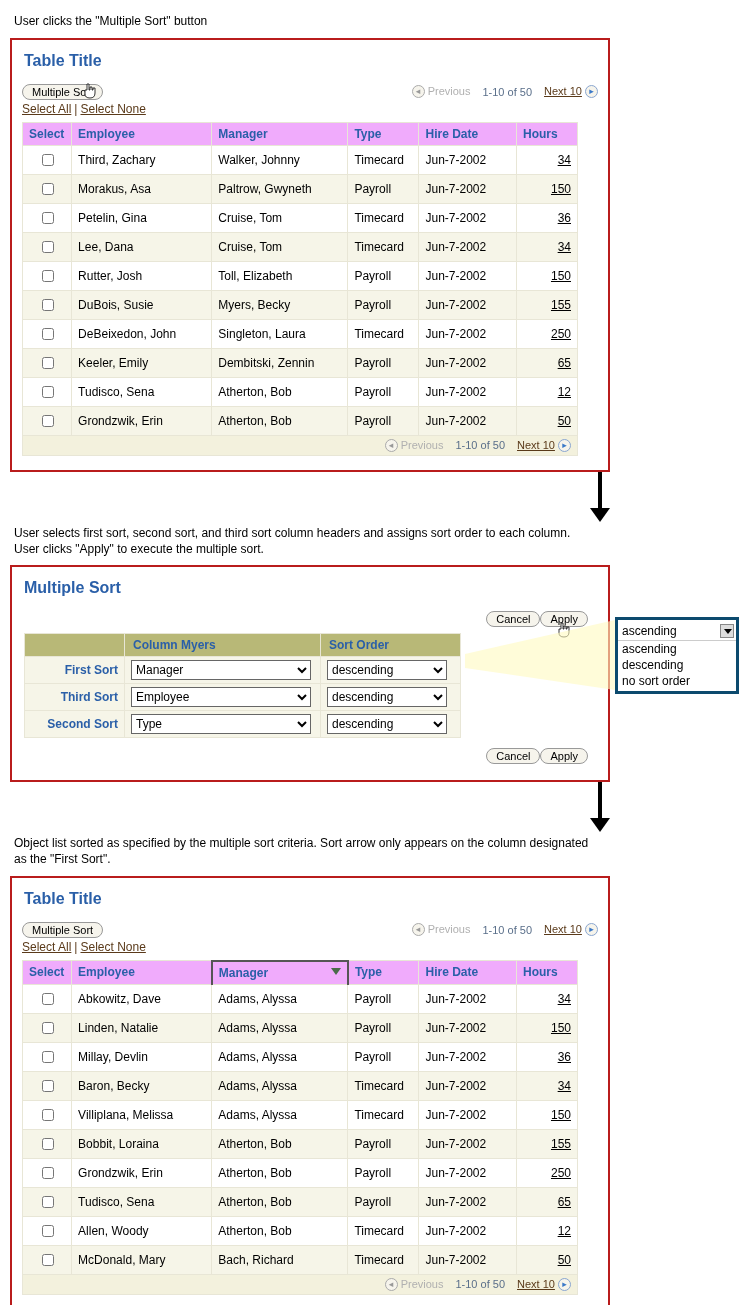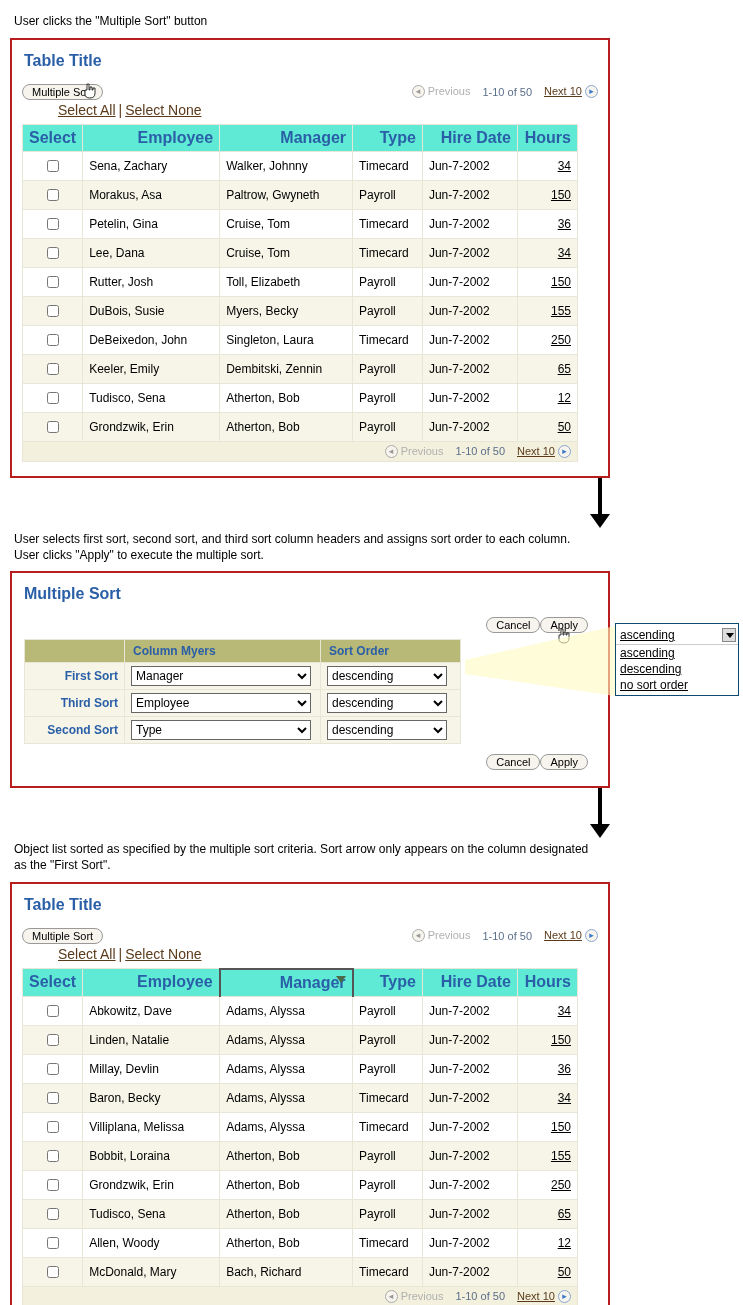--- a/index.html
+++ b/index.html
@@ -21,37 +21,37 @@
     border: 1px solid #999;
     border-radius: 10px;
     padding: 1px 9px;
     font-size: 11px;
     background: #f6f4ec;
     cursor: pointer;
   }
   .toolbar { display: flex; align-items: center; gap: 4px; }
   .toolbar-left { flex: 0 0 auto; }
   .toolbar-right { margin-left: auto; display: flex; align-items: center; gap: 12px; font-size: 11px; }
-  .sel-links { font-size: 14px; margin-top: 2px; margin-left: 36px; }
+  .sel-links { font-size: 12px; margin-top: 2px; }
   .sel-links a { color: #5a3a1a; text-decoration: underline; cursor: pointer; }
   .sel-links .sep { color: #5a3a1a; margin: 0 3px; }
   .prev { color: #b0b0b0; }
   .range { color: #5a6f8a; }
   .next-link { color: #5a3a1a; text-decoration: underline; cursor: pointer; }
   .circ {
     display: inline-flex; align-items: center; justify-content: center;
     width: 13px; height: 13px; border: 1px solid #aaa; border-radius: 50%;
     font-size: 9px; line-height: 1; color: #999; background: #f6f4ec;
     vertical-align: middle;
   }
   .circ.blue { color: #3a78c8; border-color: #8aa6d0; }
   table.grid { border-collapse: collapse; width: 556px; margin-top: 6px; }
   table.grid th {
-    background: #5eead4; color: #2a5fa8; font-weight: bold; font-size: 16px;
-    text-align: right; padding: 4px 6px; border: 1px solid #e8e6d6;
+    background: #f0abfc; color: #2a5fa8; font-weight: bold; font-size: 12px;
+    text-align: left; padding: 4px 6px; border: 1px solid #e8e6d6;
   }
   table.grid th.first-sort { border-top: 2px solid #555; border-left: 2px solid #555; border-right: 2px solid #555; position: relative; }
   .sort-tri {
     position: absolute; right: 6px; top: 6px; width: 0; height: 0;
     border-left: 5px solid transparent; border-right: 5px solid transparent;
     border-top: 7px solid #4a6a4a;
   }
   table.grid td { padding: 5px 6px; border: 1px solid #e8e6d6; font-size: 12px; }
   table.grid tbody tr:nth-child(even) td { background: #f6f5e8; }
   table.grid tbody tr:nth-child(odd) td { background: #ffffff; }
@@ -85,22 +85,22 @@
     text-align: left; padding: 4px 8px; border: 1px solid #e8e6d6;
   }
   .sort-table td { padding: 3px 6px; border: 1px solid #e8e6d6; background: #f6f5e8; }
   .sort-table td.label { color: #2a5fa8; font-weight: bold; text-align: right; }
   .sel {
     width: 180px; font-size: 12px; border: 1px solid #666; background: #fff;
     height: 20px;
   }
   .sel-sm { width: 120px; }
   .dd-pop {
-    position: absolute; border: 1px solid #0c4a6e; background: #fff;
-    font-size: 12px; width: 124px; padding: 2px 0; text-decoration: underline;
+    position: absolute; border: 3px solid #0c4a6e; background: #fff;
+    font-size: 12px; width: 124px; padding: 2px 0;
   }
   .dd-pop .dd-head {
     background: #fff; padding: 2px 4px; border-bottom: 1px solid #ccc; position: relative;
   }
   .dd-pop .dd-tri {
     position: absolute; right: 2px; top: 2px; width: 14px; height: 14px;
     background: #ddd; border: 1px solid #888;
   }
   .dd-pop .dd-tri:after {
     content: ''; position: absolute; left: 3px; top: 4px;
@@ -141,21 +141,21 @@
       <th class="col-emp">Employee</th>
       <th class="col-mgr">Manager</th>
       <th class="col-type">Type</th>
       <th class="col-date">Hire Date</th>
       <th class="col-hours">Hours</th>
     </tr>
         </thead>
     <tbody id="tbody-before">
           <tr>
             <td class="col-sel"><input type="checkbox" class="cb" style=""></td>
-            <td class="col-emp">Sena, Zachary</td>
+            <td class="col-emp">Third, Zachary</td>
             <td class="col-mgr">Walker, Johnny</td>
             <td class="col-type">Timecard</td>
             <td class="col-date">Jun-7-2002</td>
             <td class="col-hours">34</td>
           </tr>
           <tr>
             <td class="col-sel"><input type="checkbox" class="cb" style=""></td>
             <td class="col-emp">Morakus, Asa</td>
             <td class="col-mgr">Paltrow, Gwyneth</td>
             <td class="col-type">Payroll</td>

